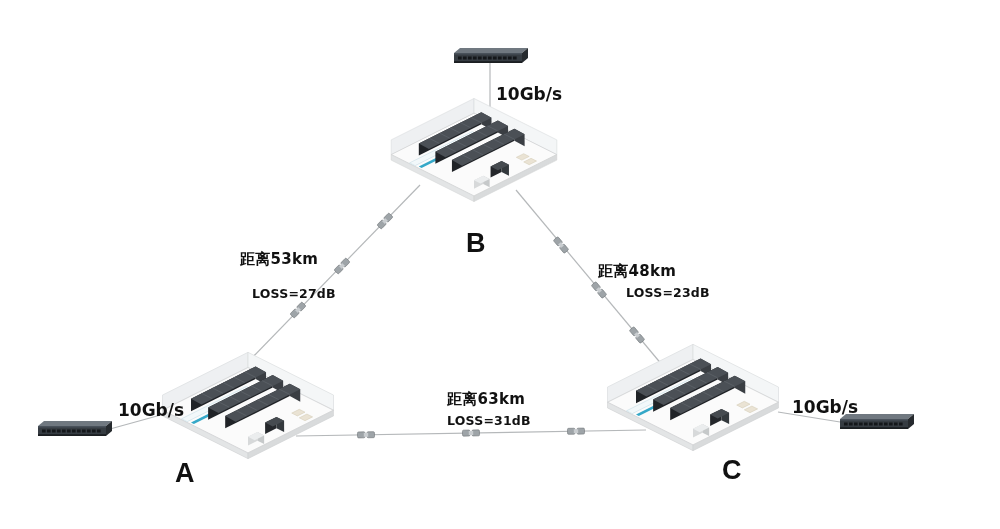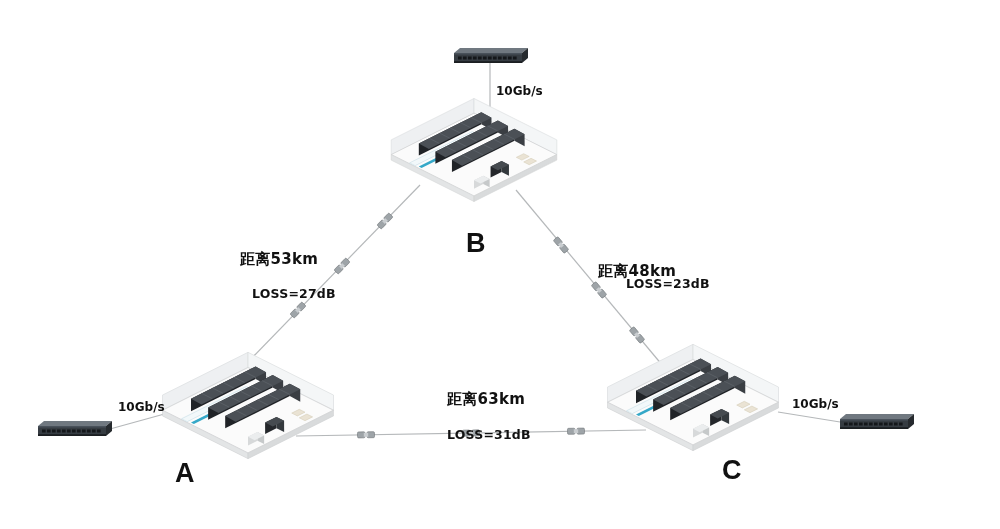--- a/index.html
+++ b/index.html
@@ -13,29 +13,29 @@
   .stage svg{position:absolute;left:0;top:0;}
   .lbl{
     position:absolute;
     font-weight:bold;
     color:#111111;
     white-space:nowrap;
     font-family:"DejaVu Sans","Liberation Sans",sans-serif;
   }
   .lbl-distance{font-size:15px;letter-spacing:.3px;}
   .lbl-loss{font-size:12.5px;letter-spacing:.2px;}
-  .lbl-rate{font-size:12px;}
+  .lbl-rate{font-size:17px;}
   .lbl-node{font-size:27px;font-family:"Liberation Sans","DejaVu Sans",sans-serif;}
   
   #dist-ab{left:240px;top:250px;}
   #loss-ab{left:252px;top:286px;}
   #dist-bc{left:598px;top:262px;}
-  #loss-bc{left:626px;top:276px;}
+  #loss-bc{left:626px;top:285px;}
   #dist-ac{left:447px;top:390px;text-align:right;}
-  #loss-ac{left:447px;top:427px;}
+  #loss-ac{left:447px;top:413px;}
   #rate-top{left:496px;top:84px;}
   #rate-left{left:118px;top:400px;}
   #rate-right{left:792px;top:397px;}
   #node-a{left:175px;top:458px;}
   #node-b{left:466px;top:228px;}
   #node-c{left:722px;top:455px;}
 </style>
 </head>
 <body>
 

